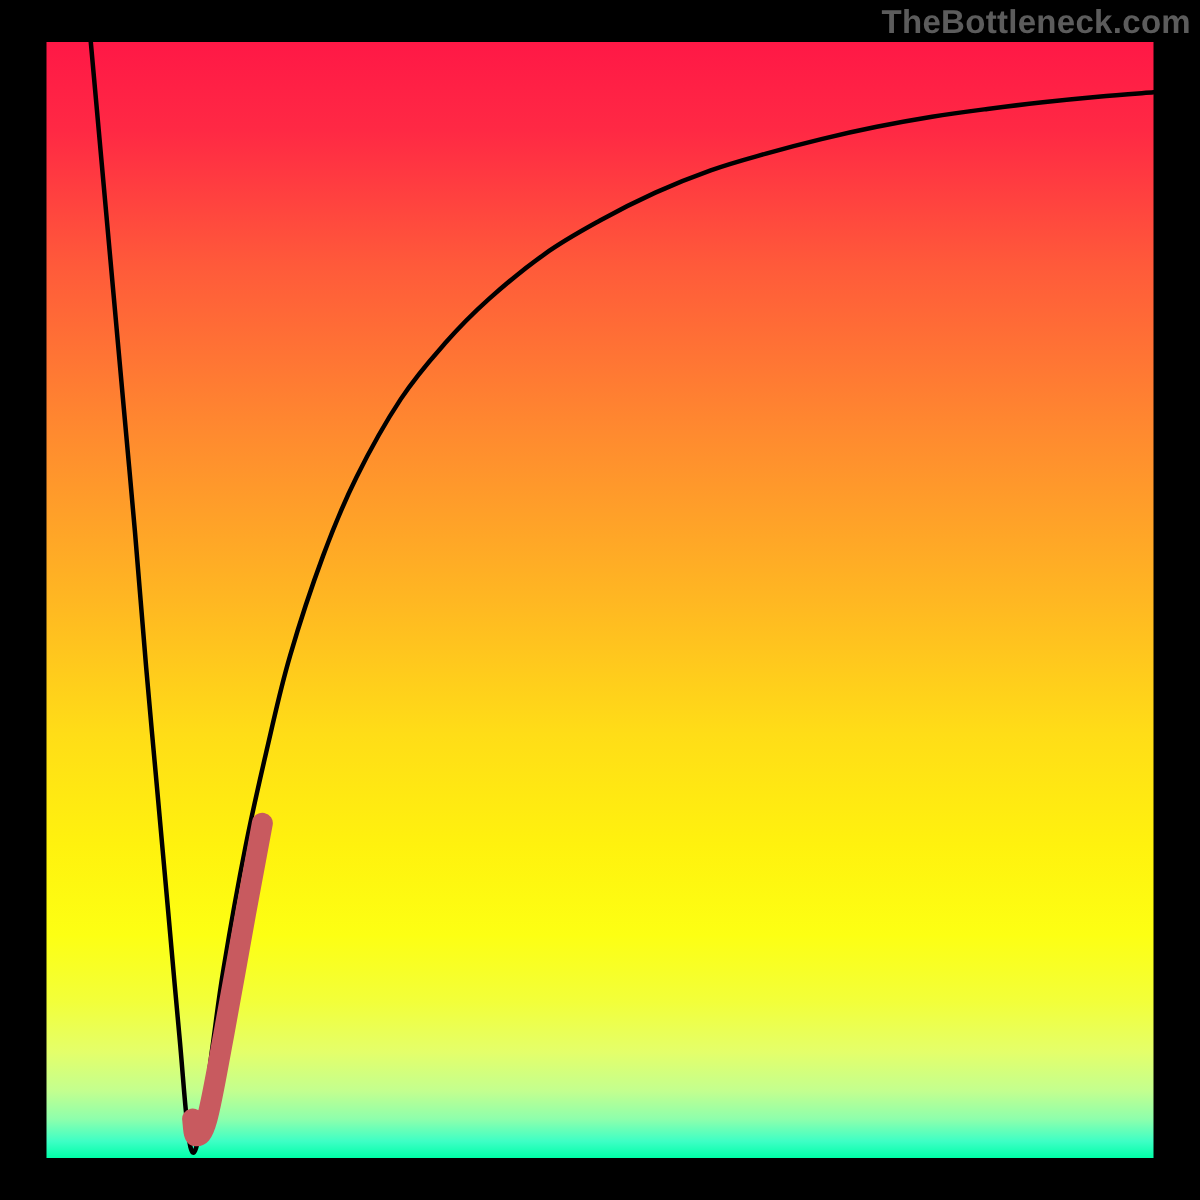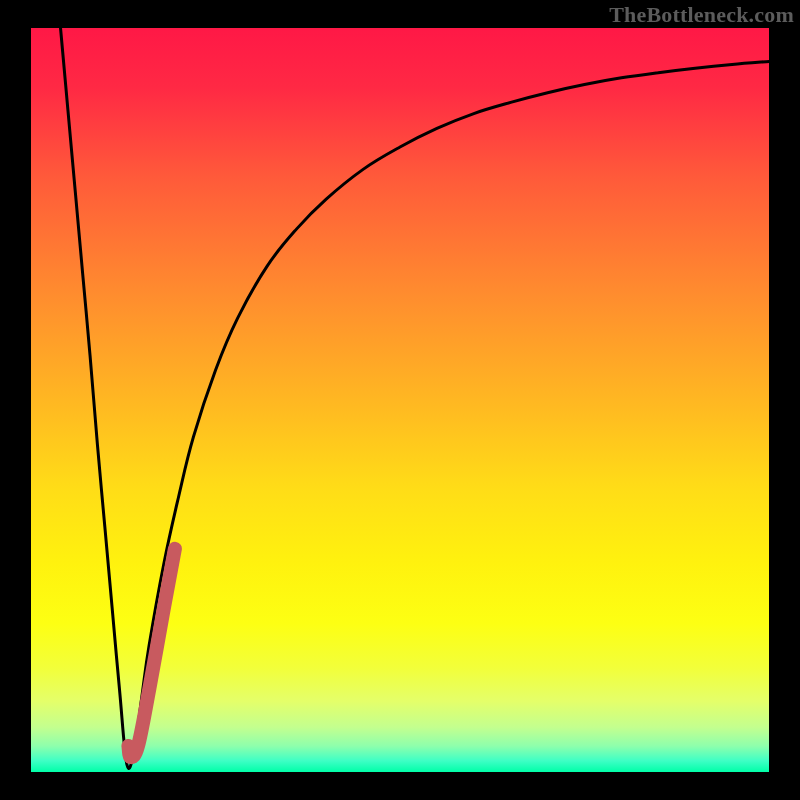--- a/index.html
+++ b/index.html
@@ -18,21 +18,21 @@
   }
   svg {
     position: absolute;
     top: 0;
     left: 0;
   }
   .watermark {
     position: absolute;
     top: 2px;
     right: 6px;
-    font-family: Liberation Serif, serif;
+    font-family: Liberation Sans, sans-serif;
     font-size: 22px;
     font-weight: 600;
     color: #5c5c5c;
     letter-spacing: 0.2px;
     user-select: none;
   }
 </style>
 </head>
 <body>
 

